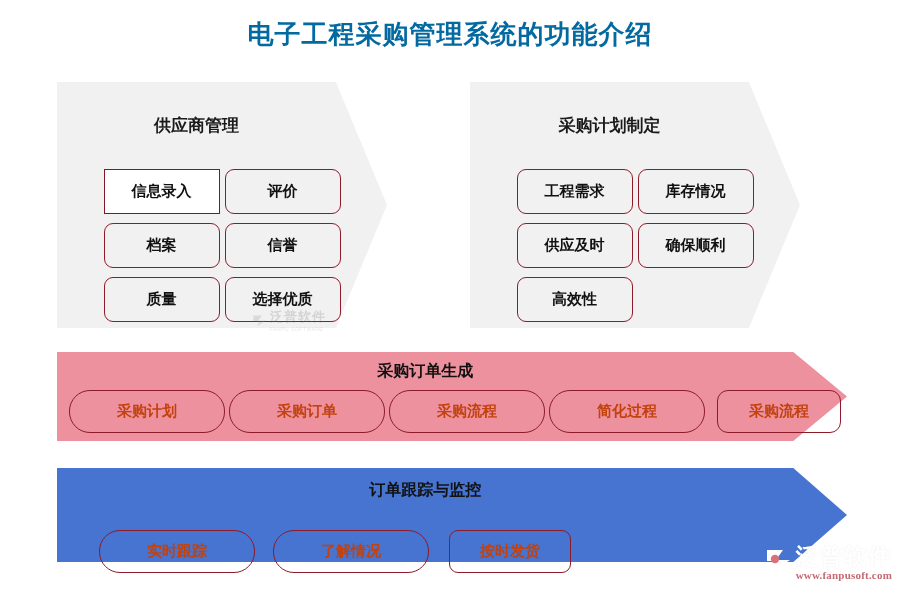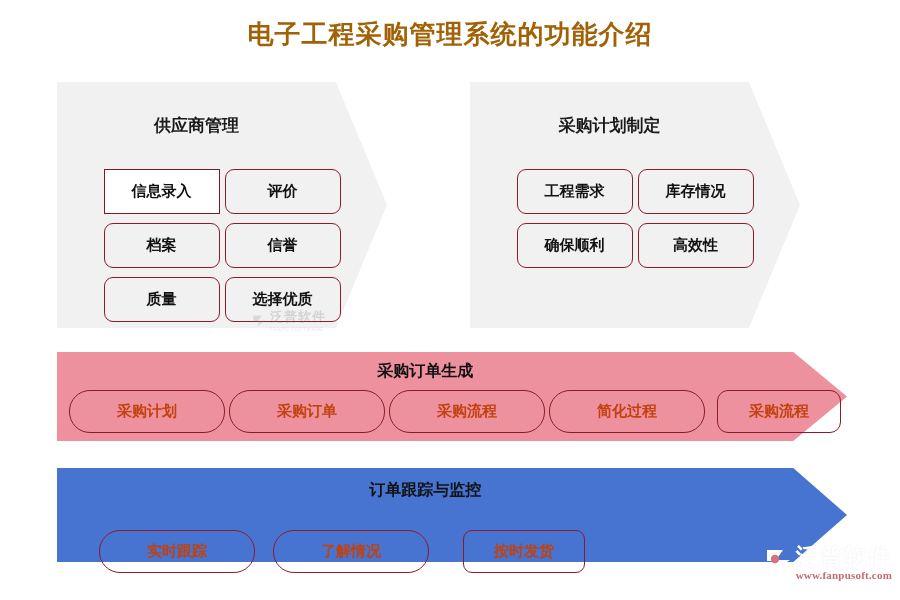--- a/index.html
+++ b/index.html
@@ -16,21 +16,21 @@
   }
 
   #page-title {
     position: absolute;
     left: 0;
     top: 17px;
     width: 900px;
     text-align: center;
     font-size: 26px;
     font-weight: bold;
-    color: #a16207;
+    color: #0369a1;
     letter-spacing: 1px;
   }
 
   
   .panel {
     position: absolute;
     top: 82px;
     height: 246px;
     background: #f1f1f1;
     -webkit-clip-path: polygon(0 0, 84.5% 0, 100% 50%, 84.5% 100%, 0 100%);
@@ -139,21 +139,21 @@
     align-items: center;
     justify-content: center;
     font-size: 15px;
     font-weight: bold;
     color: #c2410c;
     white-space: nowrap;
   }
   #band-order .abox { width: 156px; margin-right: 4px; }
   #band-order .abox.narrow { width: 124px; border-radius: 11px; margin-left: 8px; }
   #band-track .abox { width: 156px; margin-right: 18px; }
-  #band-track .abox.narrow { width: 122px; border-radius: 9px; margin-left: 16px; }
+  #band-track .abox.narrow { width: 122px; border-radius: 9px; margin-left: 2px; }
 
   
   #watermark-center {
     position: absolute;
     left: 252px;
     top: 308px;
     display: flex;
     align-items: center;
     opacity: 0.22;
     pointer-events: none;
@@ -237,20 +237,23 @@
 </div>
 
 <div class="panel" id="panel-plan">
   <div class="panel-title">采购计划制定</div>
   <div class="panel-grid">
     <div class="cell">
       <div class="gbox">工程需求</div>
     </div>
     <div class="cell">
       <div class="gbox">库存情况</div>
+    </div>
+    <div class="cell">
+      <div class="gbox">供应及时</div>
     </div>
     <div class="cell">
       <div class="gbox">确保顺利</div>
     </div>
     <div class="cell">
       <div class="gbox">高效性</div>
     </div>
   </div>
 </div>
 

